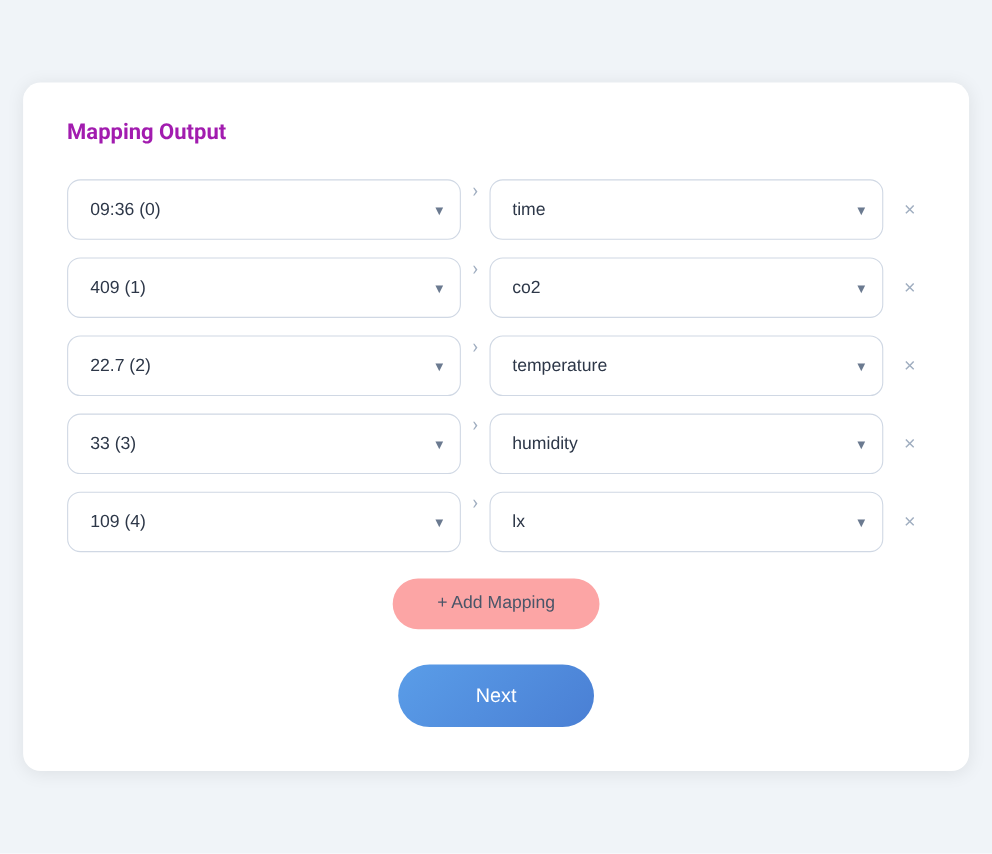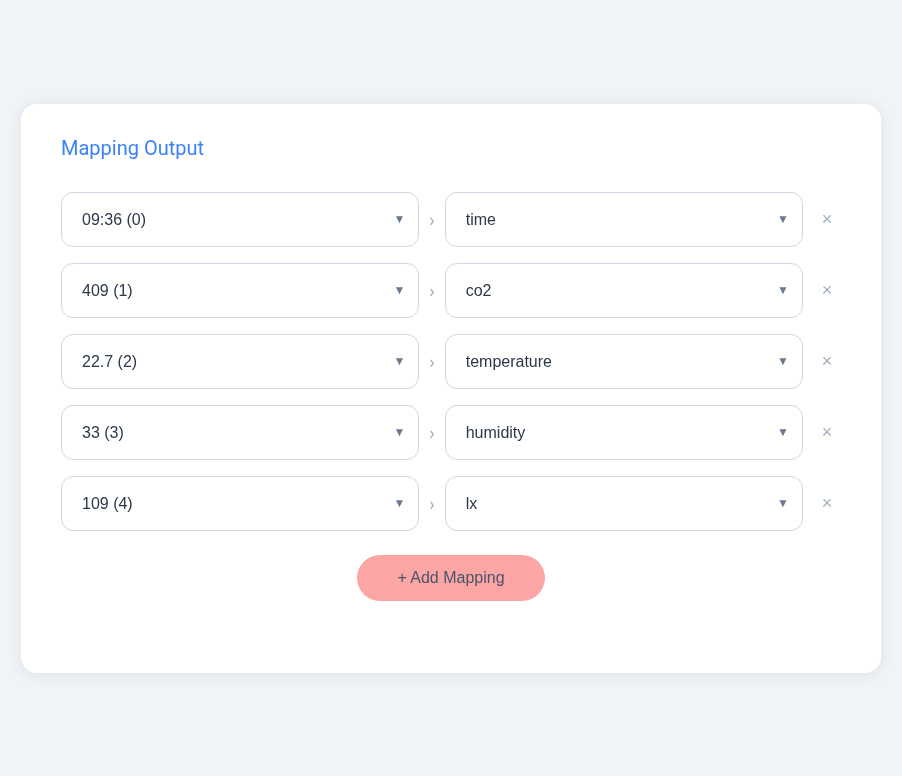--- a/index.html
+++ b/index.html
@@ -21,28 +21,27 @@
     .container {
       background: #ffffff;
       border-radius: 16px;
       padding: 32px 40px 40px 40px;
       width: 860px;
       box-shadow: 0 2px 16px rgba(0,0,0,0.08);
     }
 
     .page-title {
       font-size: 20px;
-      font-weight: 400;
-      color: #3b82f6;
+      font-weight: 700;
+      color: #a21caf;
       margin-bottom: 32px;
     }
 
     .mapping-row {
       display: flex;
-      align-items: center;
       margin-bottom: 16px;
       gap: 10px;
     }
 
     .select-wrapper {
       position: relative;
       flex: 1;
     }
 
     .select-box {
@@ -146,13 +145,14 @@
       <div class="mapping-row">
         <div class="select-wrapper"><select class="select-box"><option value="09:36 (0)">09:36 (0)</option><option value="409 (1)">409 (1)</option><option value="22.7 (2)">22.7 (2)</option><option value="33 (3)">33 (3)</option><option value="109 (4)" selected="">109 (4)</option></select><span class="chevron-icon">▼</span></div>
         <span class="arrow-icon">›</span>
         <div class="select-wrapper"><select class="select-box"><option value="time">time</option><option value="co2">co2</option><option value="temperature">temperature</option><option value="humidity">humidity</option><option value="lx" selected="">lx</option></select><span class="chevron-icon">▼</span></div>
         <button class="remove-btn">×</button>
       </div>
     </div>
 
   <button class="add-mapping-btn">+ Add Mapping</button>
 
+  <button class="next-btn">Next</button>
 </div>
 
 </body></html>

